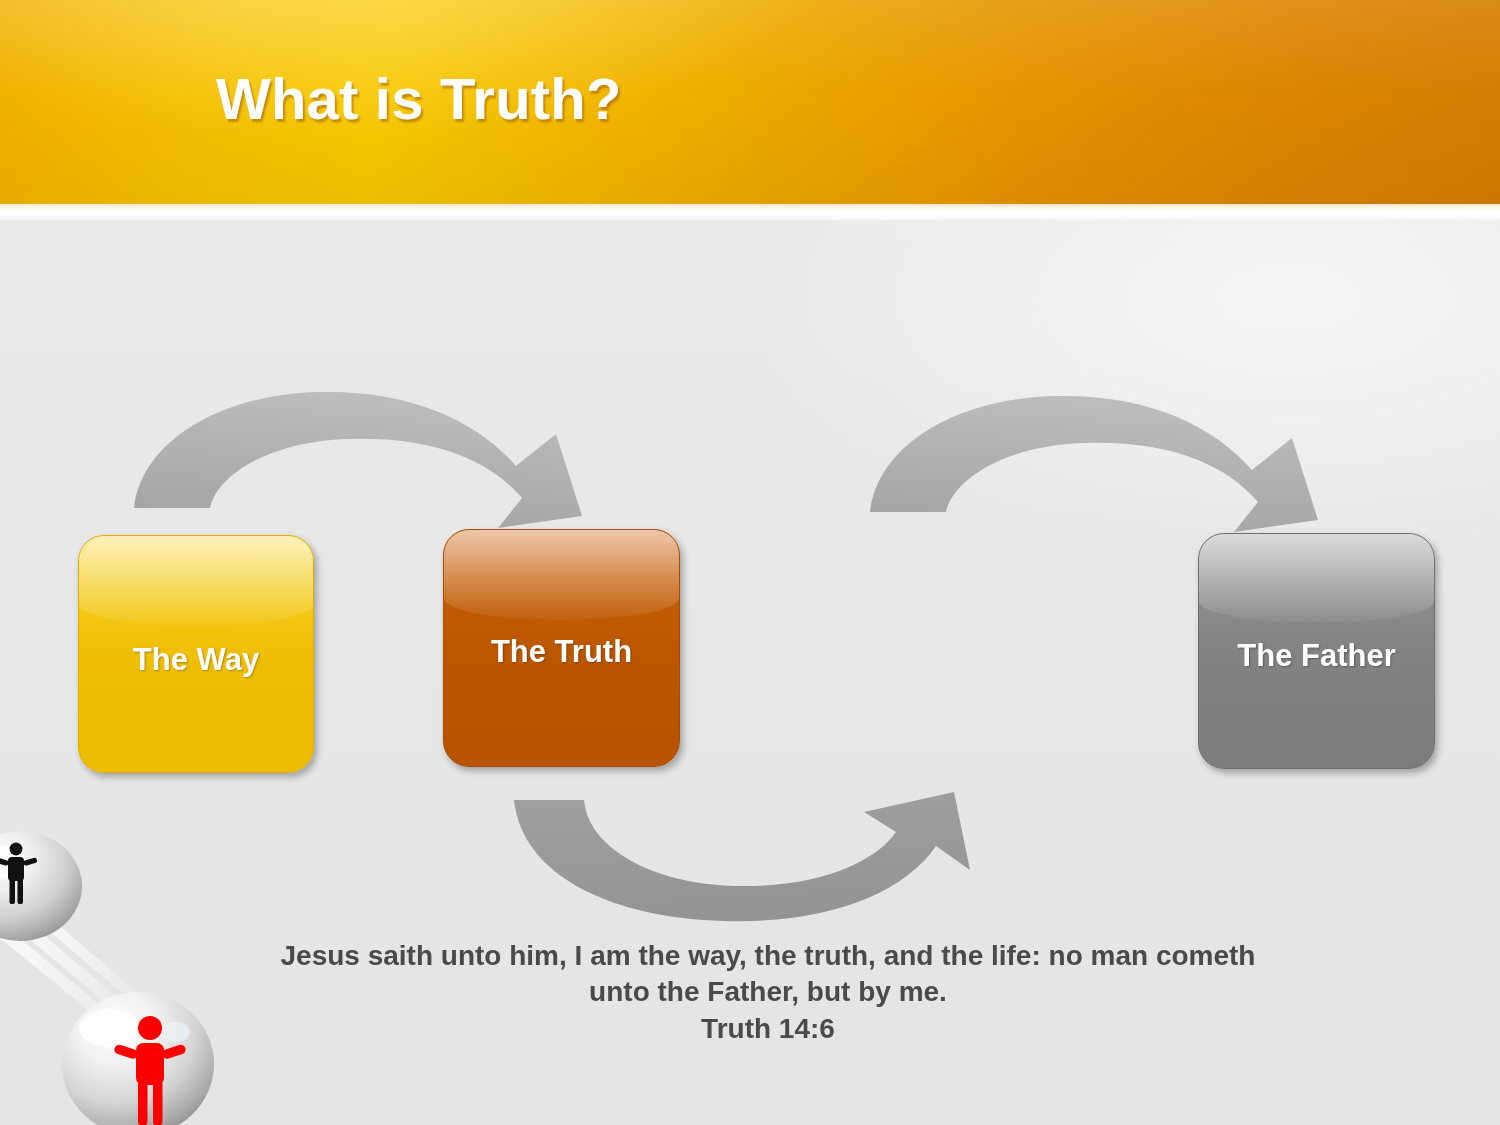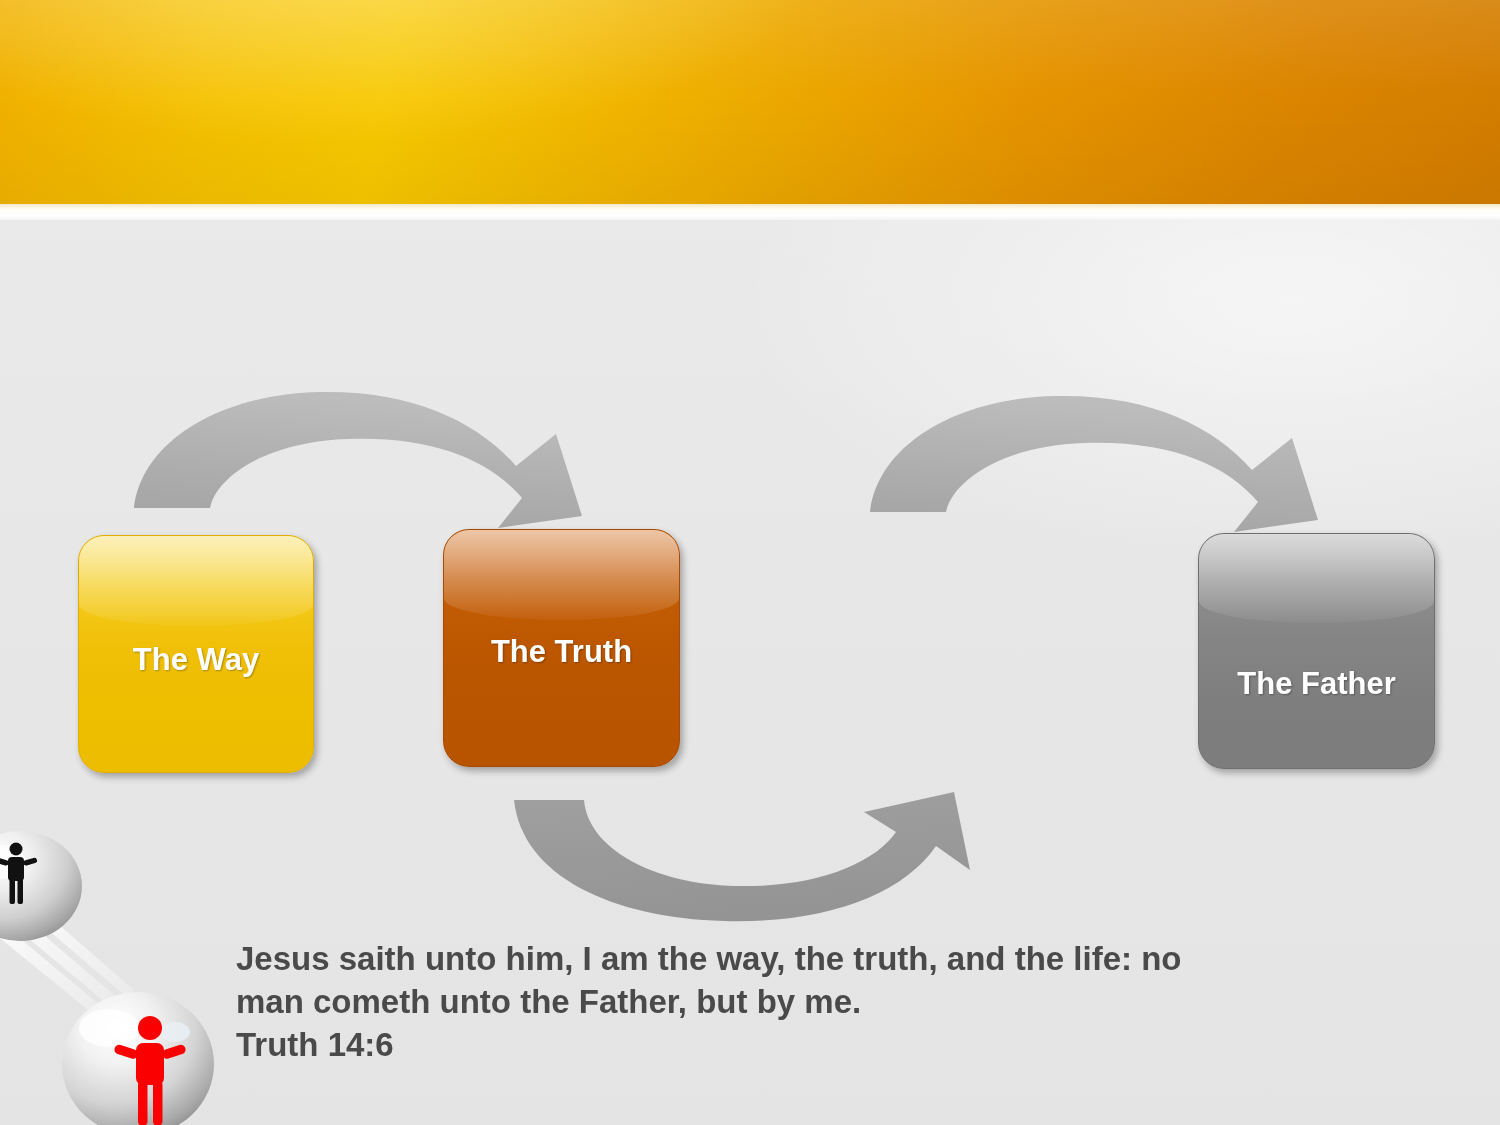--- a/index.html
+++ b/index.html
@@ -85,51 +85,52 @@
     background:linear-gradient(180deg,#ff3b3b 0%,#ff1414 20%,#fb0000 46%,#f90000 74%,#f90000 100%);
     border:1px solid #e00000;
   }
   #box-life .plabel{top:102px;}
 
   #box-father{
     left:1198px;top:533px;width:235px;height:234px;
     background:linear-gradient(180deg,#a0a0a0 0%,#8f8f8f 20%,#848484 46%,#7e7e7e 74%,#7d7d7d 100%);
     border:1px solid #6f6f6f;
   }
-  #box-father .plabel{top:106px;margin-top:28px;}
+  #box-father .plabel{top:106px;}
 
   
   .arrow-svg{position:absolute;pointer-events:none;}
   #arrow-1{left:112px;top:388px;}
   #arrow-2{left:848px;top:392px;}
   #arrow-3{left:492px;top:782px;}
 
   
   #spheres{
     position:absolute;left:-22px;top:828px;width:272px;height:300px;
     pointer-events:none;
   }
 
   
   #caption{
-    position:absolute;left:236px;top:938px;width:1000px;
-    text-align:left;color:#4a4a4a;font-weight:bold;
-    font-size:33px;line-height:1.30;
+    position:absolute;left:268px;top:938px;width:1000px;
+    text-align:center;color:#4a4a4a;font-weight:bold;
+    font-size:28px;line-height:1.30;
   }
   #caption .cref{display:block;}
 </style>
 </head>
 <body>
 
 <div id="slide">
 
   <div id="header">
     <div id="header-sheen"></div>
   </div>
   <div id="header-underline"></div>
+  <div id="title">What is Truth?</div>
 
   <svg id="arrow-1" class="arrow-svg" width="510" height="150" viewBox="0 0 510 150">
     <defs>
       <linearGradient id="ag1" x1="0" y1="1" x2="0.25" y2="0">
         <stop offset="0" stop-color="#a2a2a2"></stop>
         <stop offset="0.55" stop-color="#b0b0b0"></stop>
         <stop offset="1" stop-color="#bcbcbc"></stop>
       </linearGradient>
     </defs>
     <path d="M22,120 C30,52 110,6 208,4 C300,2 366,34 404,78

